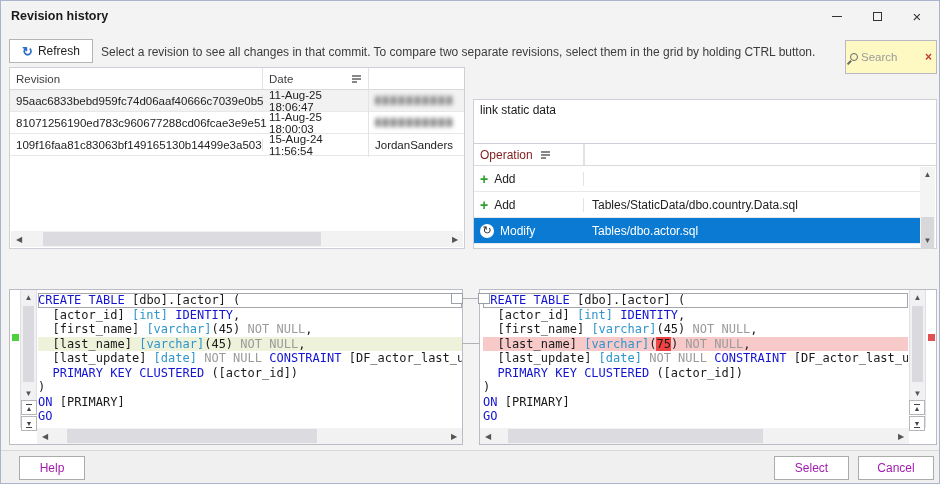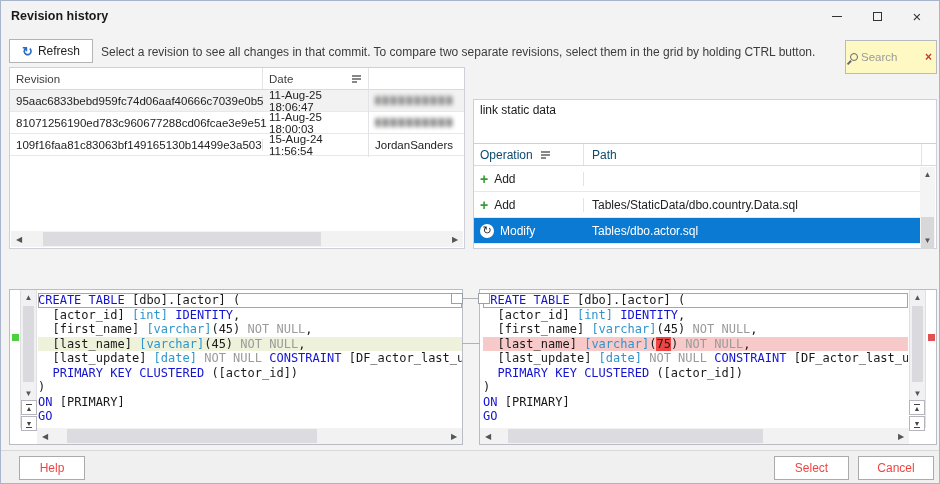--- a/index.html
+++ b/index.html
@@ -55,21 +55,21 @@
   .hs .track { position:relative; flex:1; height:16px; }
   .hs .thumb { position:absolute; top:1px; height:14px; background:#dcdce0; }
 
   
   .comment { position:absolute; left:472px; top:66px; width:464px; height:68px; background:#fff;
              border:1px solid #cfcfd7; padding:3px 6px; font-size:12px; color:#1a1a1a;margin-top:32px; }
 
   
   .opgrid { position:absolute; left:472px; top:142px; width:464px; height:106px; background:#fff;
             border:1px solid #cfcfd7; font-size:12px; color:#222; }
-  .oph { display:flex; height:22px; border-bottom:1px solid #d9d9de; color:#0c4a6e; }
+  .oph { display:flex; height:22px; border-bottom:1px solid #d9d9de; color:#7f1d1d; }
   .o-op { width:110px; border-right:1px solid #e3e3e7; padding:0 6px; display:flex; align-items:center; gap:8px; }
   .o-path { flex:1; padding:0 8px; display:flex; align-items:center; }
   .o-sb { width:15px; border-left:1px solid #e3e3e7; }
   .opr { display:flex; height:26px; border-bottom:1px solid #e8e8ec; align-items:center; }
   .opr .o-op { gap:6px; }
   .opr.sel { background:#0b7ad3; color:#fff; }
   .opr.sel .o-op { border-right-color:transparent; }
   .plus { color:#2f9e2f; font-weight:bold; font-size:14px; line-height:1; }
   .sync { width:14px; height:14px; border-radius:50%; background:#fff; color:#222; font-size:11px;
           display:flex; align-items:center; justify-content:center; line-height:1; flex:0 0 auto; }
@@ -123,21 +123,21 @@
   .phs .track { position:relative; flex:1; height:16px; }
   .phs .thumb { position:absolute; top:1px; height:14px; background:#dcdce0; }
 
   
   .connbox { position:absolute; width:12px; height:11px; background:#fff; border:1px solid #9aa0a8; z-index:5; }
   .connline { position:absolute; height:1px; background:#b0b0b6; z-index:4; }
 
   
   .footer { position:absolute; left:0; right:0; bottom:0; height:33px; background:#f0f0f1; border-top:1px solid #d9d9dc; }
   .btn { position:absolute; top:5px; height:24px; background:#fff; border:1px solid #ababab;
-         font-size:12px; color:#ef4444; display:flex; align-items:center; justify-content:center; cursor:default; }
+         font-size:12px; color:#a21caf; display:flex; align-items:center; justify-content:center; cursor:default; }
   .btn.ak::first-letter { text-decoration:underline; }
 </style>
 </head>
 <body>
 
 <div class="dialog">
 
   <div class="title">Revision history</div>
   <div class="winbtn" style="left:816px">
       <span class="minbar"></span>
@@ -198,23 +198,20 @@
     </div>
   </div>
 
   <div class="comment">link static data</div>
 
   <div class="opgrid">
     <div class="oph">
       <div class="o-op">
           <span>Operation</span>
           <span class="sort"></span>
-        </div>
-      <div class="o-path">
-          <span>Path</span>
         </div>
       <div class="o-sb"></div>
     </div>
     <div class="opr" style="width:449px">
       <div class="o-op">
           <span class="plus">+</span>
           <span>Add</span>
         </div>
     </div>
     <div class="opr" style="width:449px">

